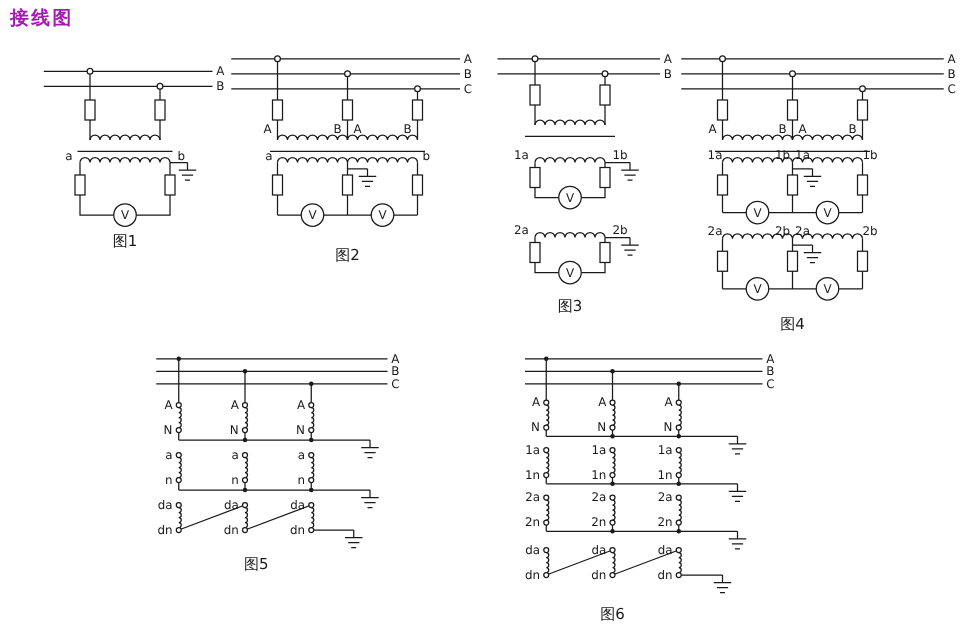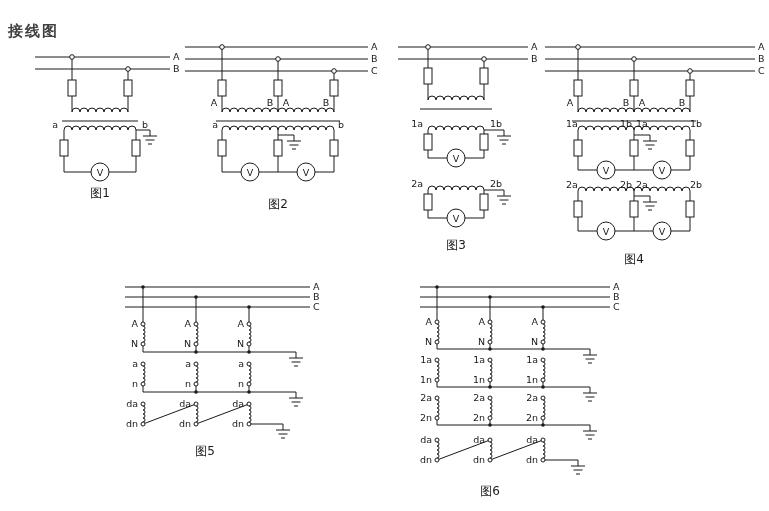--- a/index.html
+++ b/index.html
@@ -1,18 +1,18 @@
 <!DOCTYPE html>
 <html><head>
 <meta charset="utf-8">
 <style>
   html,body{margin:0;padding:0;background:#ffffff}
   .page{position:relative;width:769px;height:511px;background:#ffffff;overflow:hidden;
         font-family:"DejaVu Sans",sans-serif}
-  .title{position:absolute;left:8px;top:22px;font-size:15px;font-weight:bold;color:#404040;letter-spacing:2px}
+  .title{position:absolute;left:8px;top:5px;font-size:15px;font-weight:bold;color:#a21caf;letter-spacing:2px}
   svg.canvas{position:absolute;left:0;top:0}
   svg text{fill:#1a1a1a;stroke:none;font-family:"DejaVu Sans",sans-serif;font-size:9.5px}
   svg text.cap{font-size:12px}
 </style>
 </head>
 <body>
 
 <div class="page">
   <div class="title">接线图</div>
 

